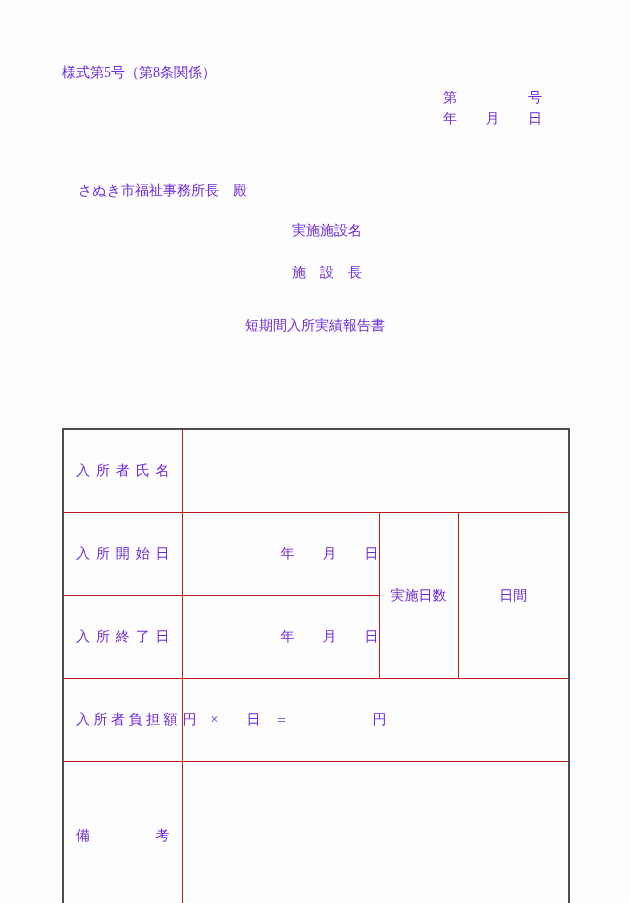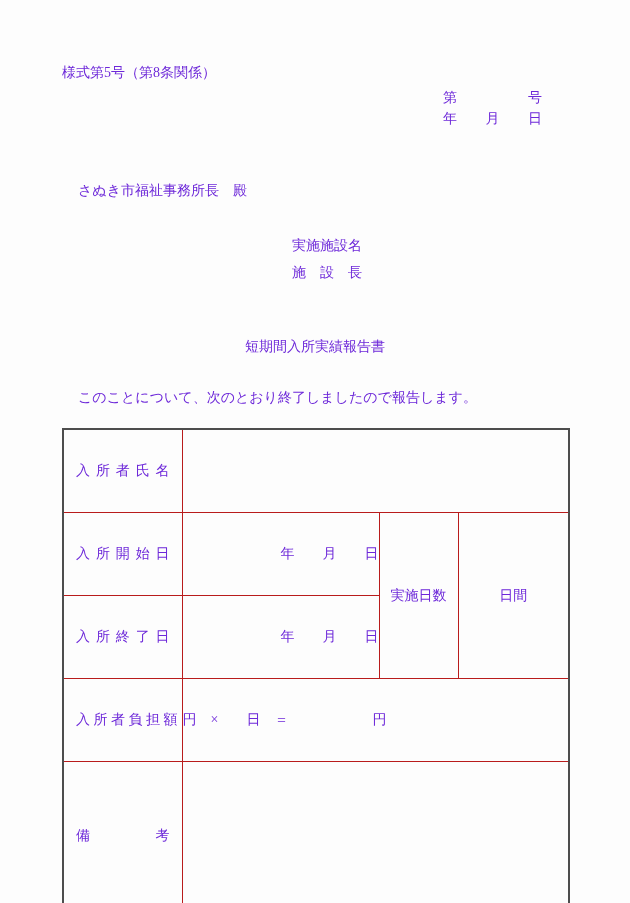--- a/index.html
+++ b/index.html
@@ -11,23 +11,23 @@
     color:#6d28d9;
     font-size:14px;
     overflow:hidden;
   }
   .abs { position:absolute; white-space:pre; }
 
   .form-no   { left:62px;  top:64px; }
   .doc-no    { left:443px; top:89px;  width:99px; display:flex; justify-content:space-between; }
   .date-line { left:443px; top:110px; width:99px; display:flex; justify-content:space-between; }
   .addressee { left:78px;  top:182px; }
-  .sender1   { left:292px; top:237px; }
+  .sender1   { left:292px; top:222px; }
   .sender2   { left:292px; top:264px; }
-  .doc-title { left:0; right:0; top:338px; text-align:center; white-space:pre; }
+  .doc-title { left:0; right:0; top:317px; text-align:center; white-space:pre; }
   .body-text { left:78px;  top:389px; }
 
   table.form {
     position:absolute; left:62px; top:428px;
     width:506px;
     border-collapse:collapse; table-layout:fixed;
     border:2px solid #4d4d4d;
     font-size:14px;
   }
   table.form td {
@@ -71,21 +71,20 @@
     <span>日</span>
   </div>
 
   <div class="abs addressee">さぬき市福祉事務所長　殿</div>
 
   <div class="abs sender1">実施施設名</div>
   <div class="abs sender2">施　設　長</div>
 
   <div class="abs doc-title">短期間入所実績報告書</div>
 
-  <div class="abs body-text">このことについて、次のとおり終了しましたので報告します。</div>
 
   <table class="form">
     <colgroup>
       <col style="width:119px">
       <col style="width:197px">
       <col style="width:79px">
       <col style="width:111px">
     </colgroup>
     <tbody>
       <tr class="r1">

